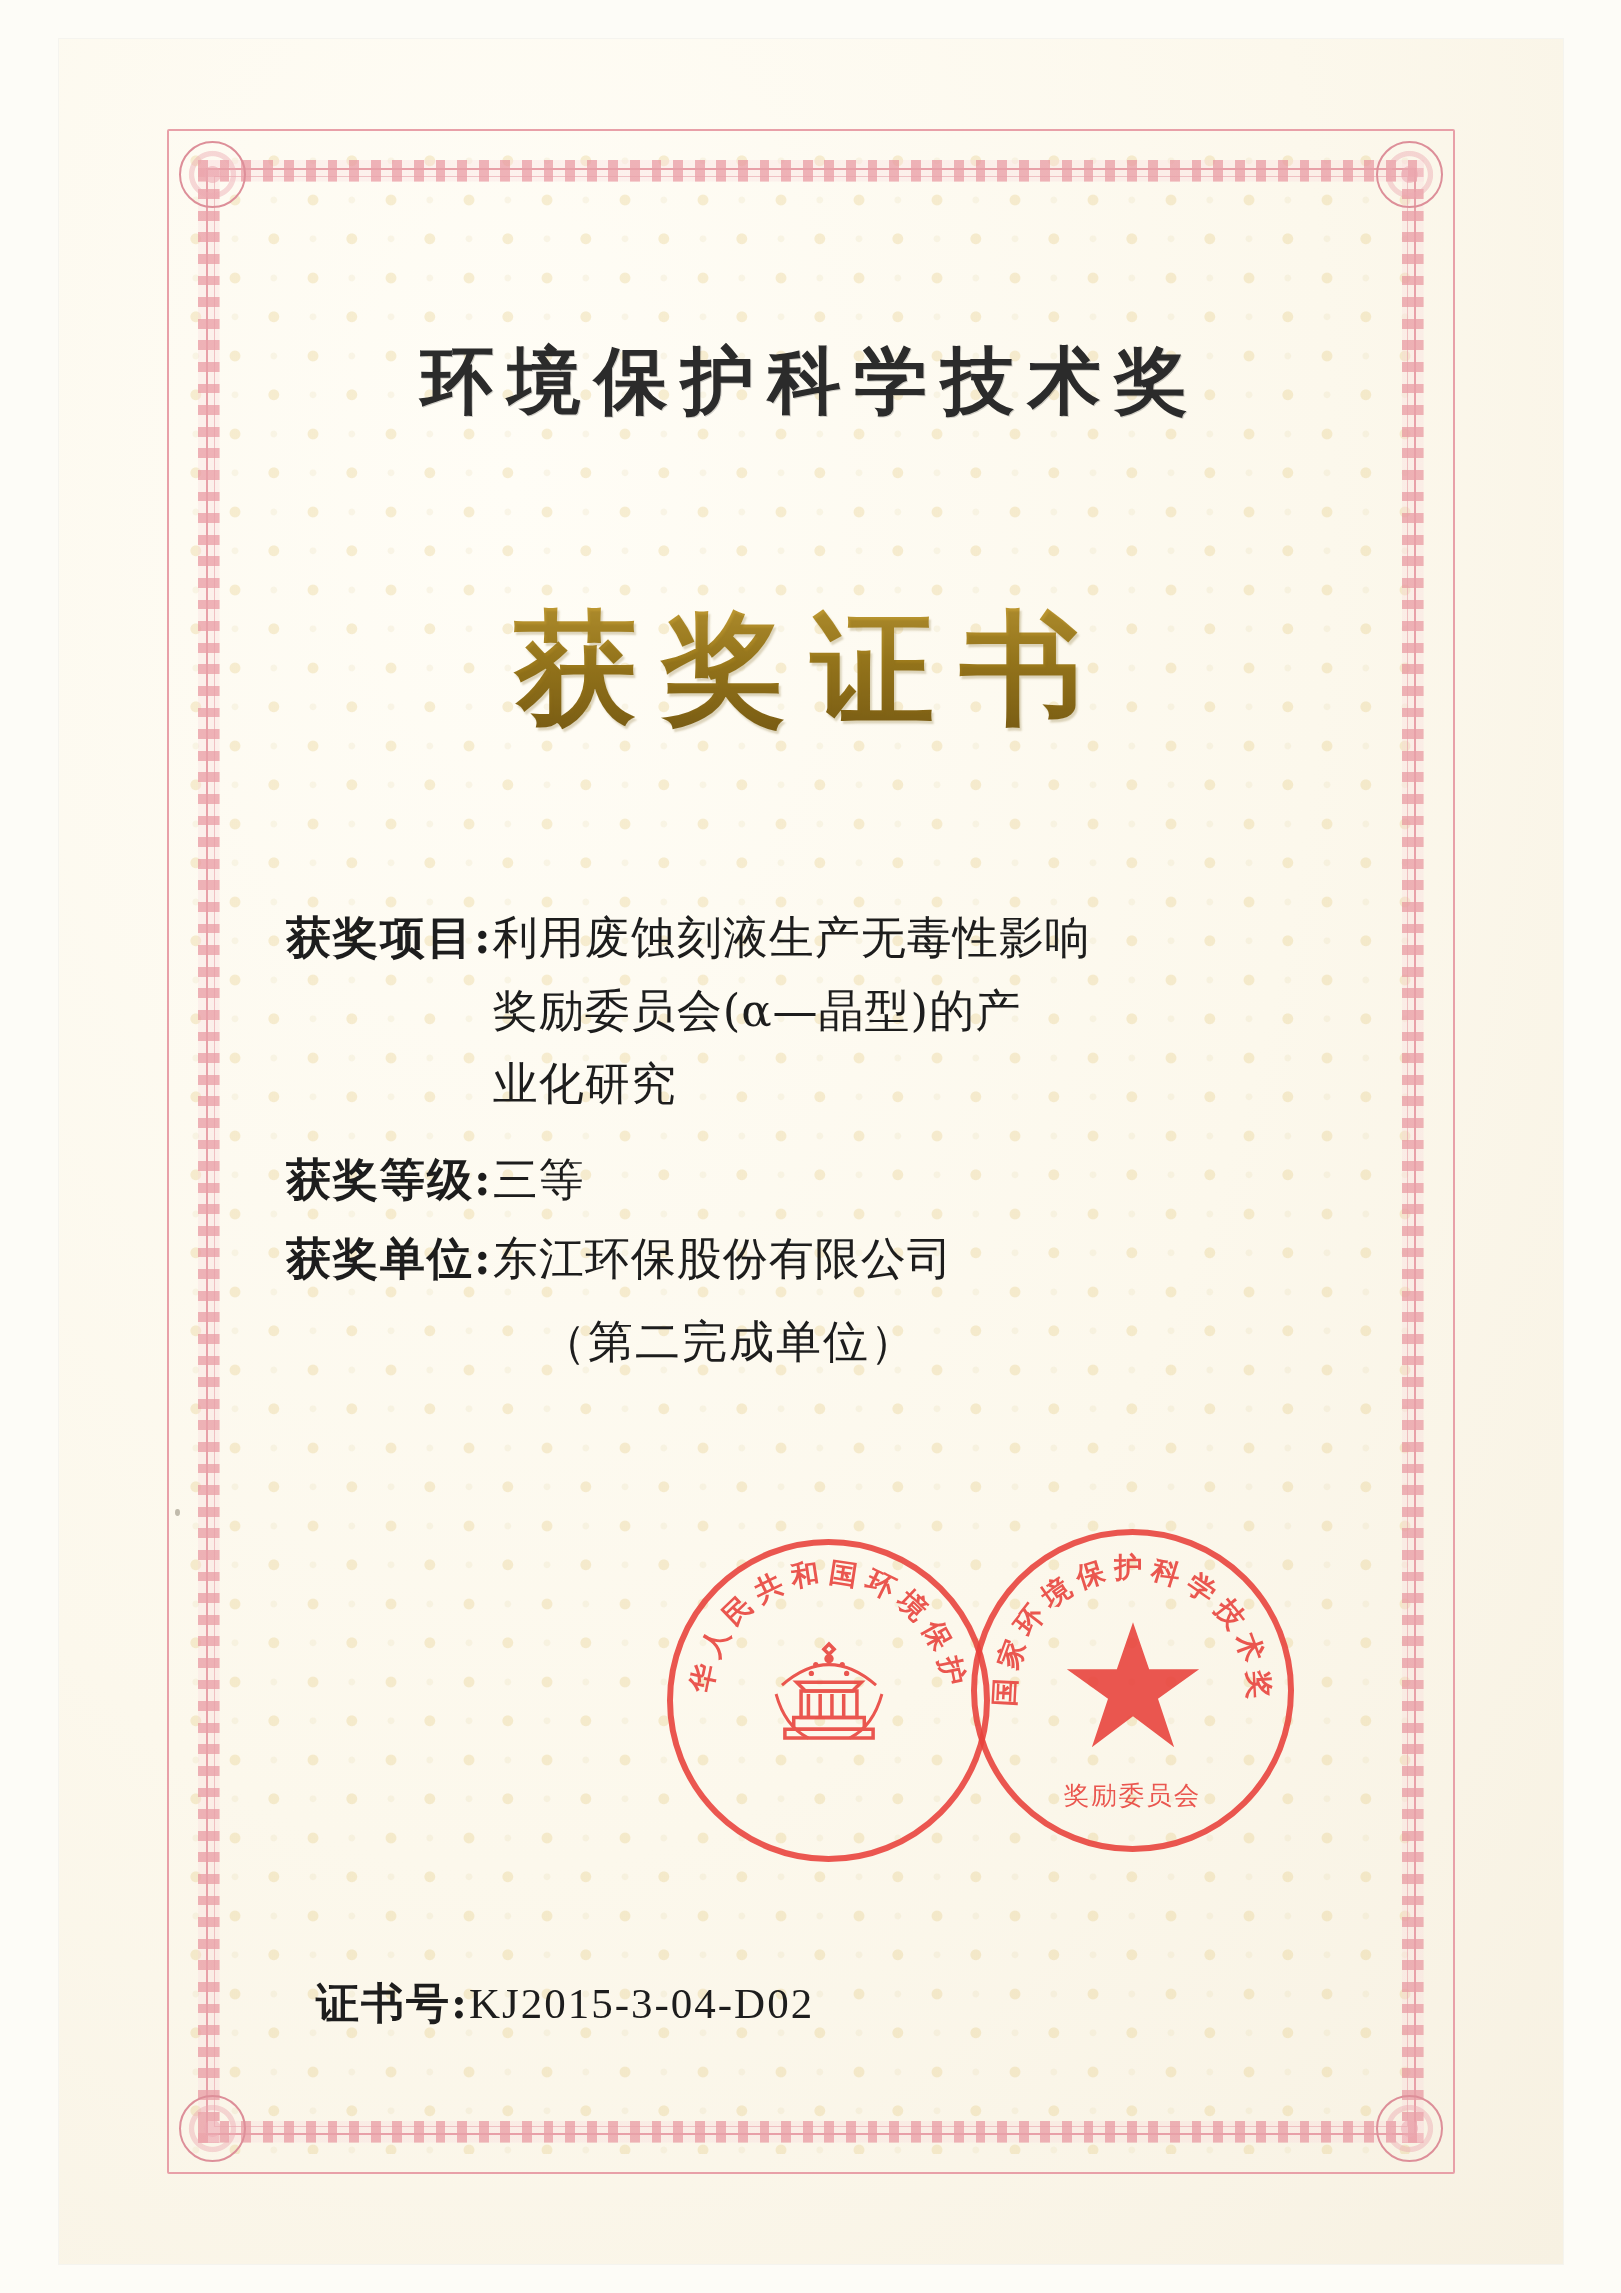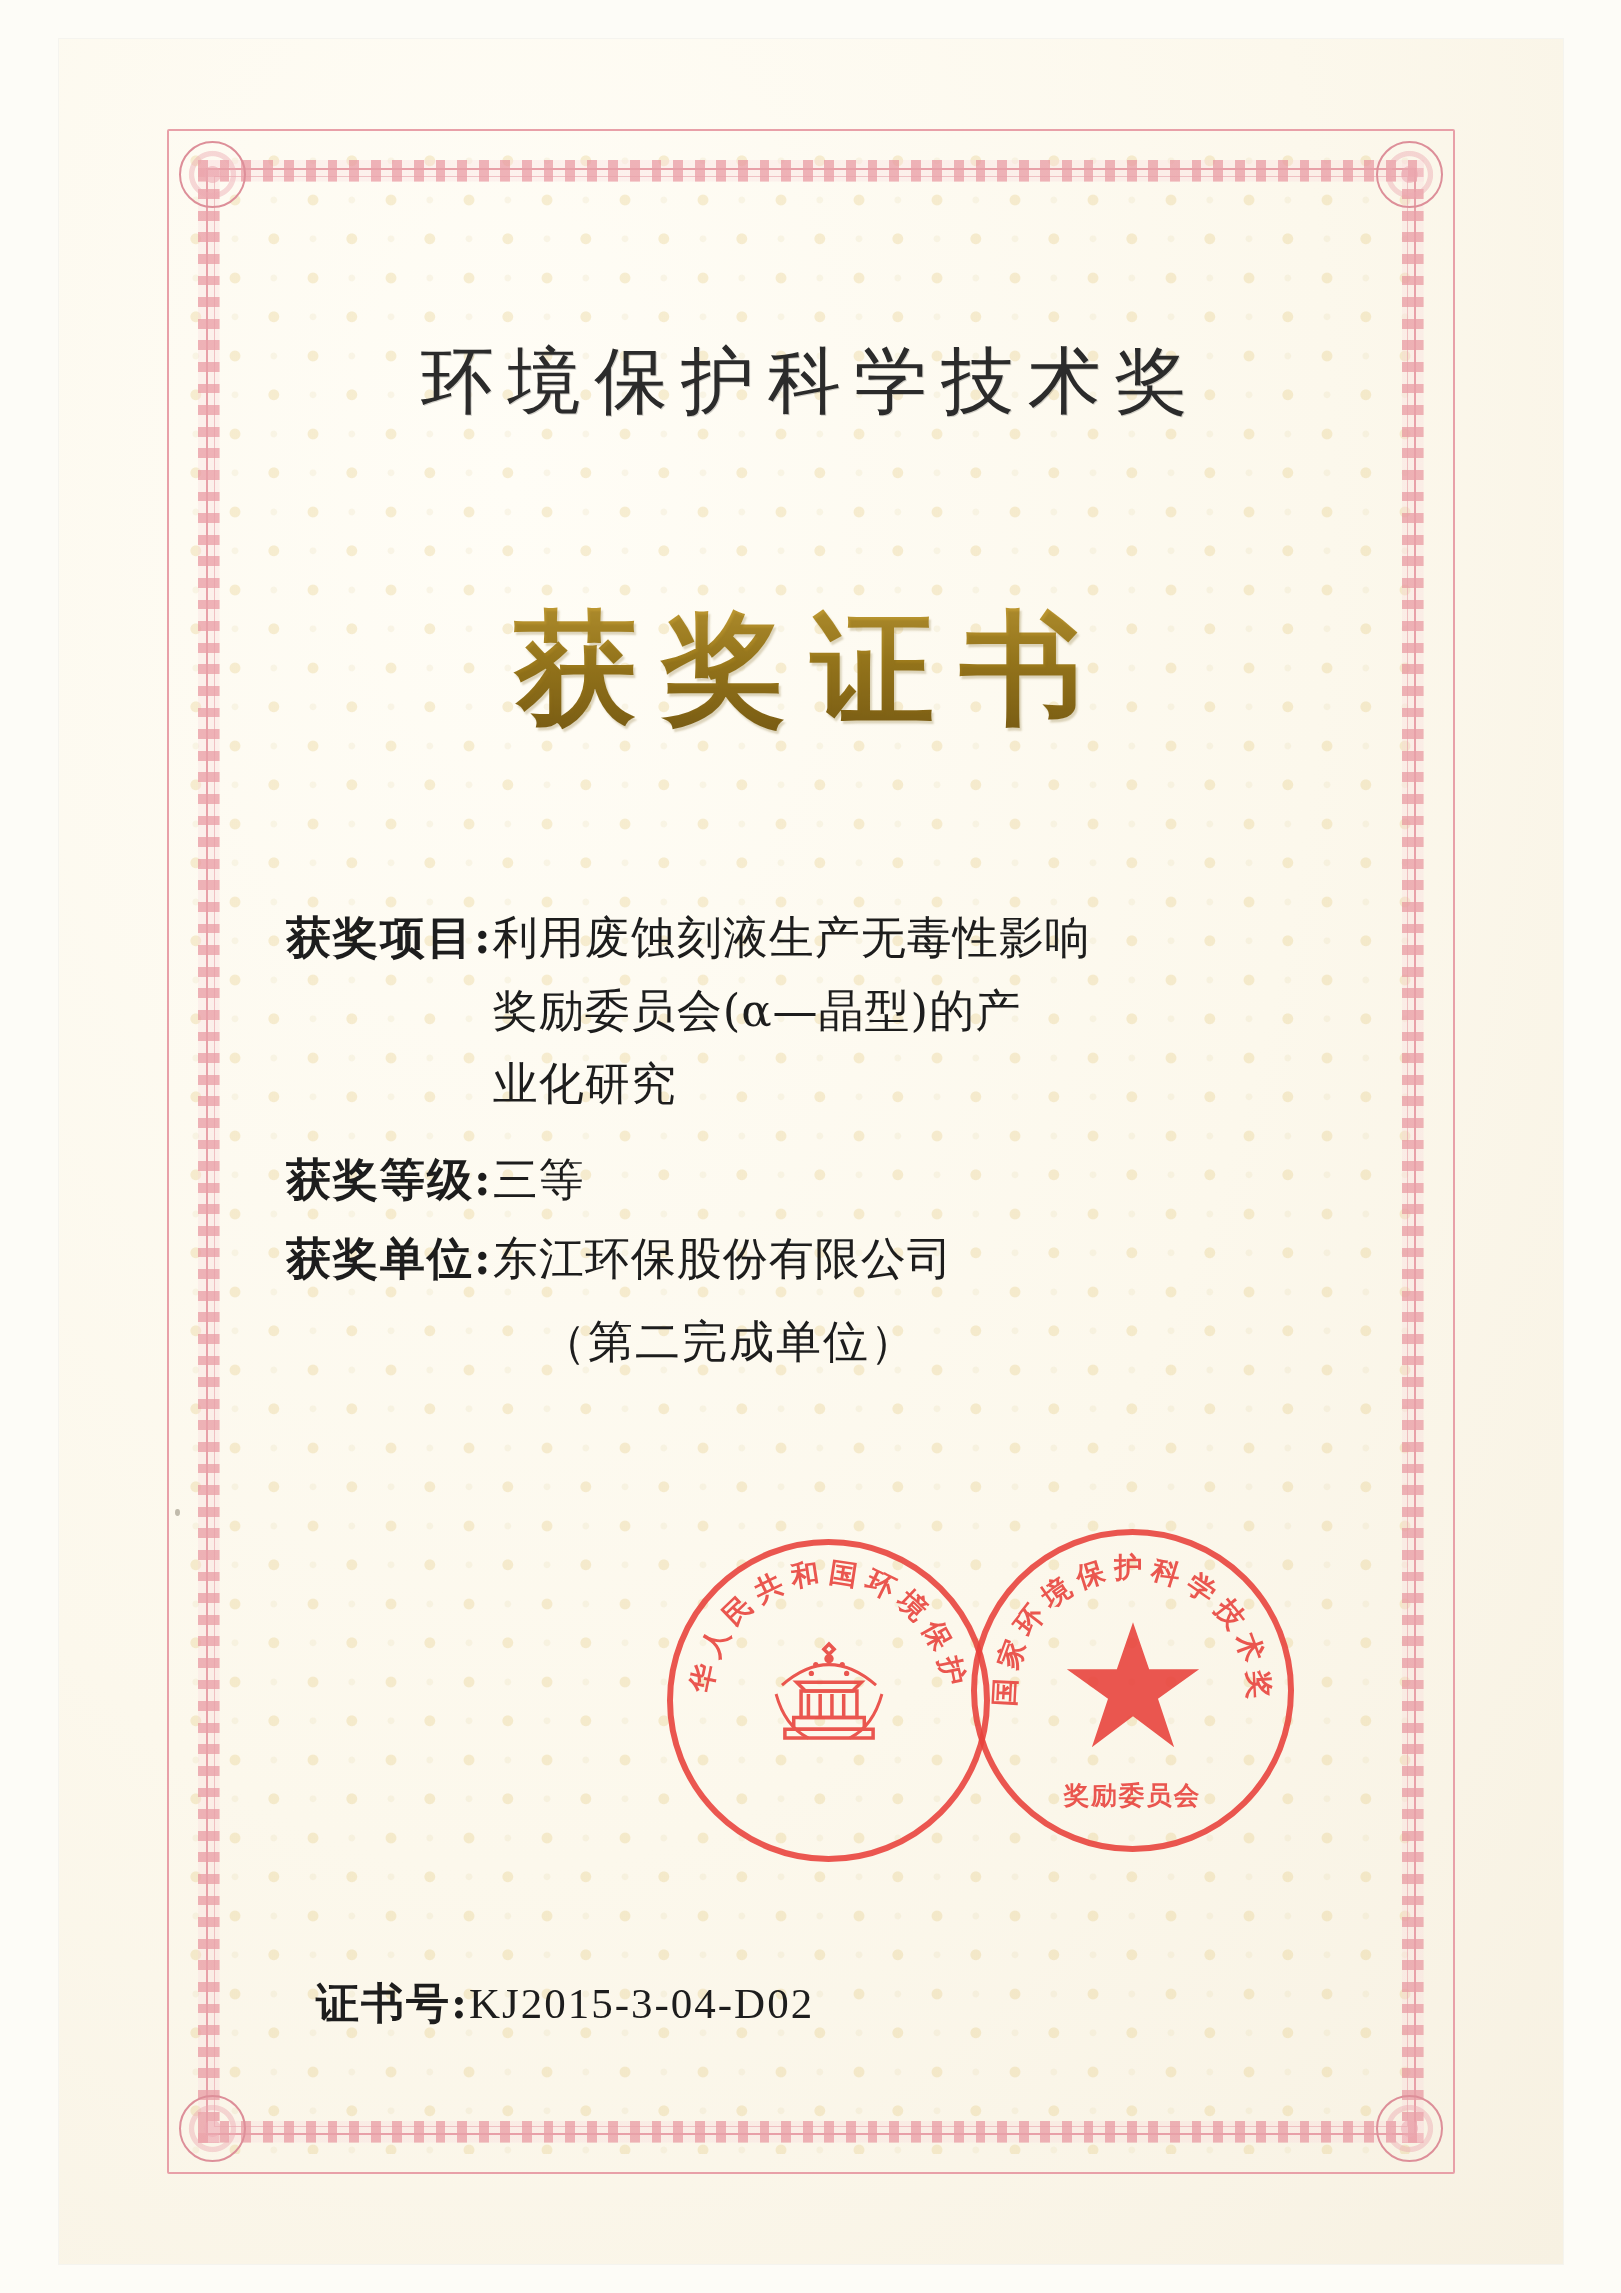--- a/index.html
+++ b/index.html
@@ -115,21 +115,21 @@
   .corner.br { right: 120px; bottom: 102px; }
 
   
   .title-cn {
     position: absolute;
     left: 0; right: 0;
     top: 294px;
     text-align: center;
     font-family: "DejaVu Serif", "Liberation Serif", serif;
     font-size: 73px;
-    font-weight: 400;
+    font-weight: 700;
     letter-spacing: 13.7px;
     color: #2b2b2b;
     text-shadow: 1px 1px 0 rgba(0,0,0,0.18);
   }
   .title-gold {
     position: absolute;
     left: 0; right: 0;
     top: 549px;
     text-align: center;
     font-size: 123px;
@@ -216,21 +216,21 @@
     height: 147px;
     color: #e8403a;
   }
   .seal-bottom-text {
     position: absolute;
     left: 0; right: 0;
     bottom: 33px;
     text-align: center;
     color: #e8403a;
     font-size: 25.5px;
-    font-weight: 700;
+    font-weight: 400;
     letter-spacing: 2px;
   }
 
   .date-line {
     position: absolute;
     left: 0; right: 0;
     top: 1808px;
     text-align: center;
     font-size: 47px;
     letter-spacing: 7.8px;

